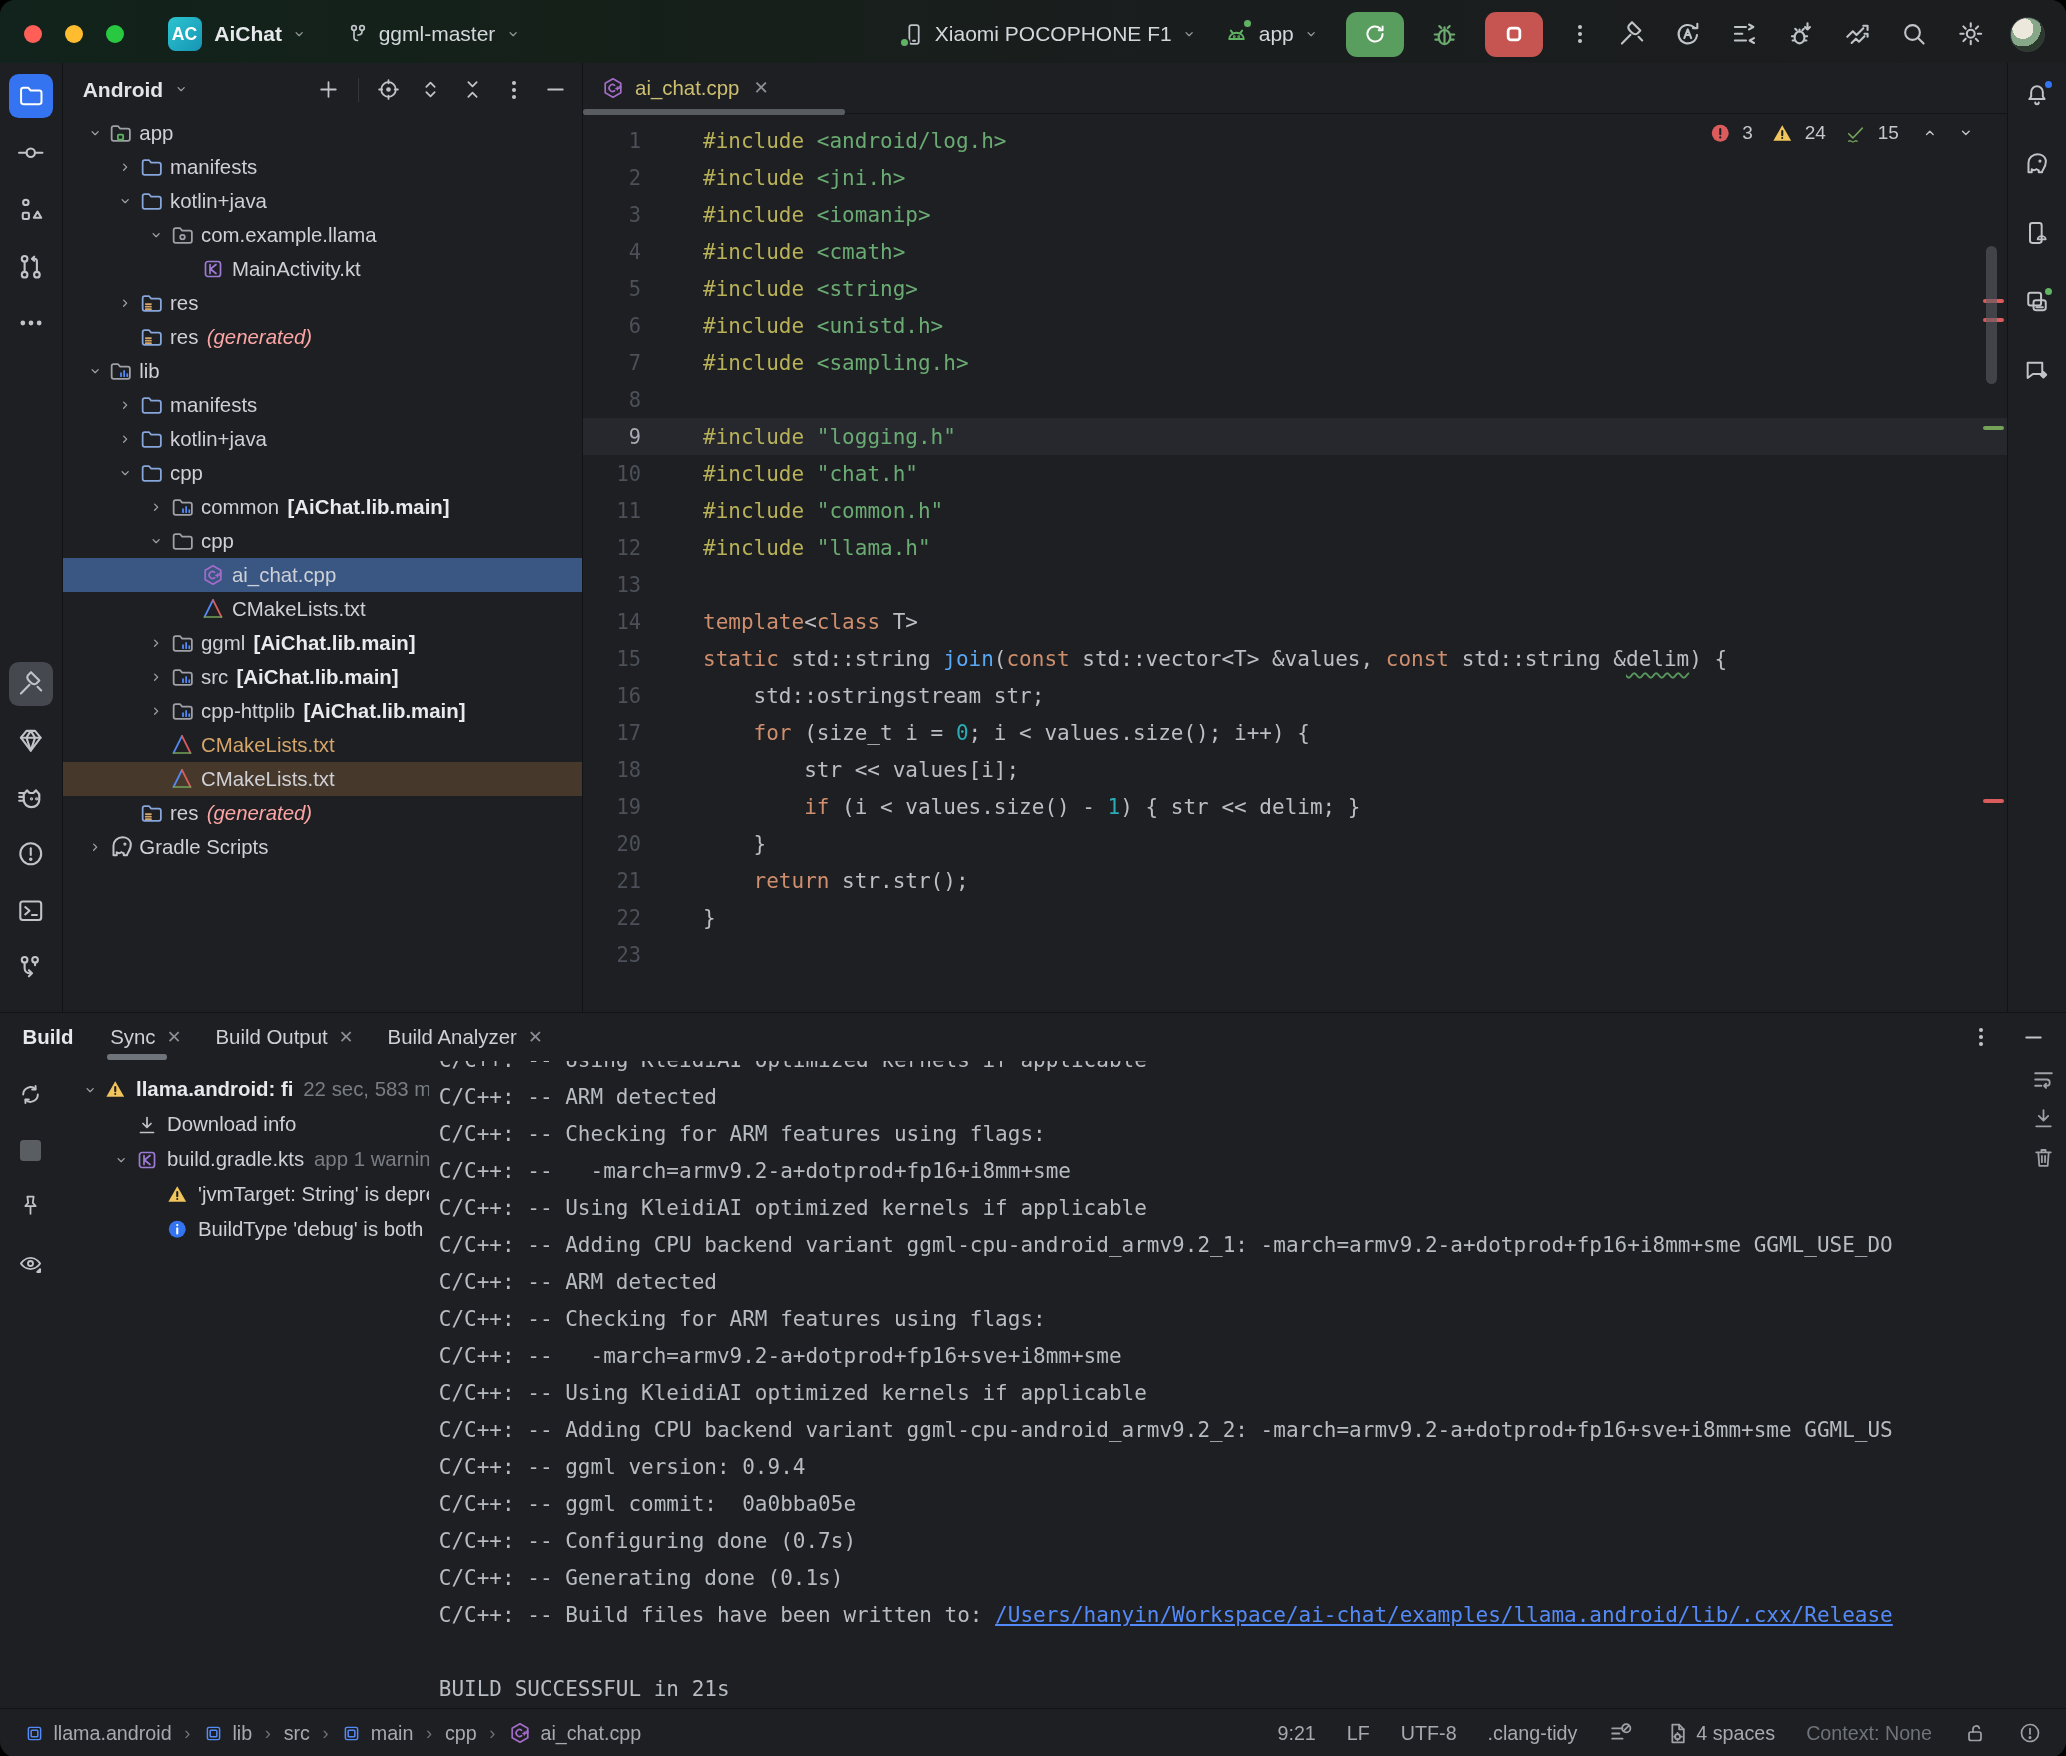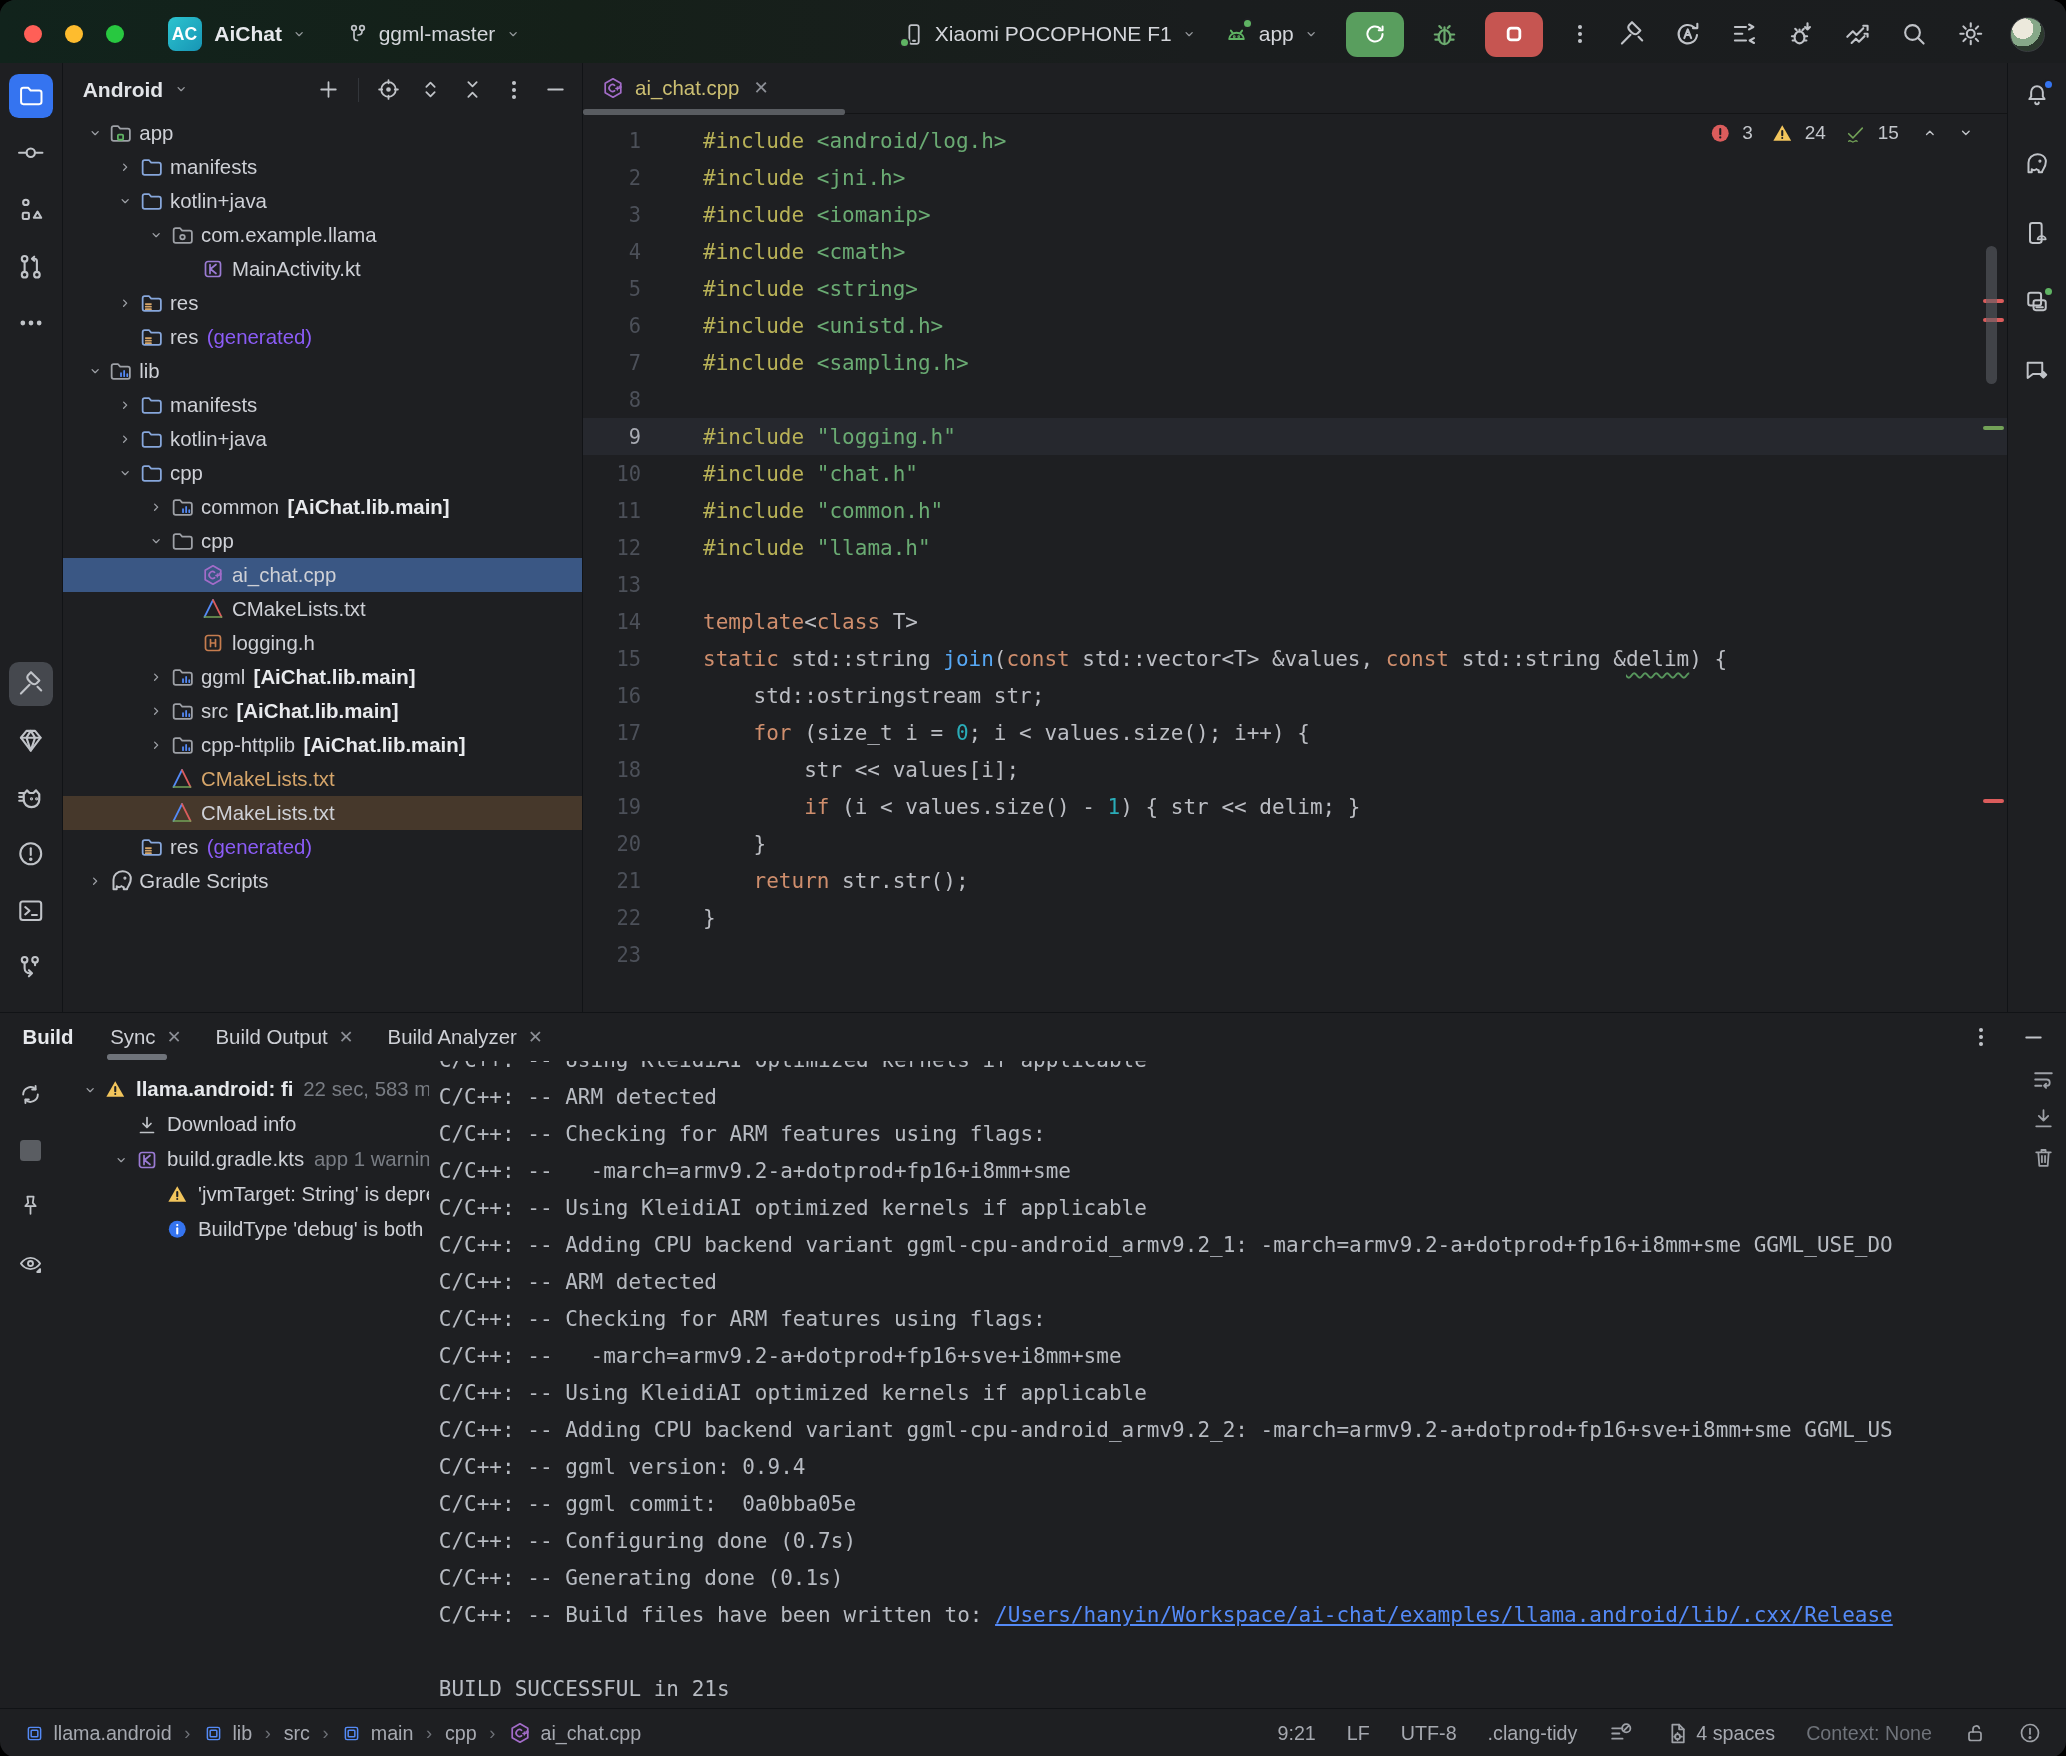--- a/index.html
+++ b/index.html
@@ -36,21 +36,21 @@
   .proj-title{font-size:21px;font-weight:600;color:#e2e4e8;}
   .proj-tools{margin-left:auto;display:flex;align-items:center;gap:17px;}
   .vdiv{width:1.4px;height:24px;background:#33363b;}
   .tree{flex:1;overflow:hidden;font-size:20.4px;}
   .trow{height:34px;display:flex;align-items:center;color:#ced0d6;white-space:nowrap;}
   .trow.sel{background:#3a5784;}
   .trow.amber{background:#46382b;}
   .trow .tchev{width:27px;flex:0 0 27px;display:inline-flex;justify-content:center;}
   .trow .ticon{width:31px;flex:0 0 31px;display:inline-flex;justify-content:flex-start;}
   .tsuf{color:#e8eaed;font-weight:bold;margin-left:8.4px;}
-  .tsufdim{color:#8b5cf6;margin-left:8.4px;}
+  .tsufdim{color:#fca5a5;margin-left:8.4px;font-style:italic;}
   .tmod{color:#d5a56a;}
   
   .editor-col{flex:1;display:flex;flex-direction:column;min-width:0;position:relative;}
   .tabrow{height:51px;flex:0 0 51px;border-bottom:1.4px solid #131416;display:flex;align-items:center;padding-left:18.3px;}
   .tab{display:flex;align-items:center;gap:9.8px;font-size:20.4px;color:#ccbf72;}
   .tab .x{color:#8c8f96;font-size:18.3px;margin-left:4.2px;}
   .hscroll{position:absolute;top:46px;left:0;width:262px;height:5.6px;background:#595c61;border-radius:2.8px;z-index:3;}
   .editor-body{flex:1;position:relative;overflow:hidden;font-family:"DejaVu Sans Mono",monospace;font-size:21px;padding-top:8.4px;}
   .code-line{height:37px;display:flex;align-items:center;}
   .code-line.current{background:#26282e;}
@@ -646,32 +646,20 @@
               <span class="ic">
                 <svg viewBox="0 0 24 24" width="24" height="24" fill="none" stroke="#c0c3c8" stroke-width="1.7" stroke-linecap="round" stroke-linejoin="round">
                   <path d="M12 3L3.5 20" stroke="#548af7"></path>
                   <path d="M12 3l8.5 17" stroke="#db5c5c"></path>
                   <path d="M3.5 20h17" stroke="#73a258"></path>
                 </svg>
               </span>
             </span>
             <span>CMakeLists.txt</span>
           </div>
-          <div class="trow" style="padding-left: 111px;">
-            <span class="tchev"></span>
-            <span class="ticon">
-              <span class="ic">
-                <svg viewBox="0 0 24 24" width="24" height="24" fill="none" stroke="#c77d4f" stroke-width="1.7" stroke-linecap="round" stroke-linejoin="round">
-                  <rect x="4.5" y="4.5" width="15" height="15" rx="2.5"></rect>
-                  <path d="M9.5 8.5v7M14.5 8.5v7M9.5 12h5"></path>
-                </svg>
-              </span>
-            </span>
-            <span>logging.h</span>
-          </div>
           <div class="trow" style="padding-left: 80px;">
             <span class="tchev">
               <span class="ic">
                 <svg viewBox="0 0 24 24" width="18.3" height="18.3" fill="none" stroke="#9ea1a7" stroke-width="1.7" stroke-linecap="round" stroke-linejoin="round">
                   <path d="M10 8l4 4-4 4"></path>
                 </svg>
               </span>
             </span>
             <span class="ticon">
               <span class="ic">

